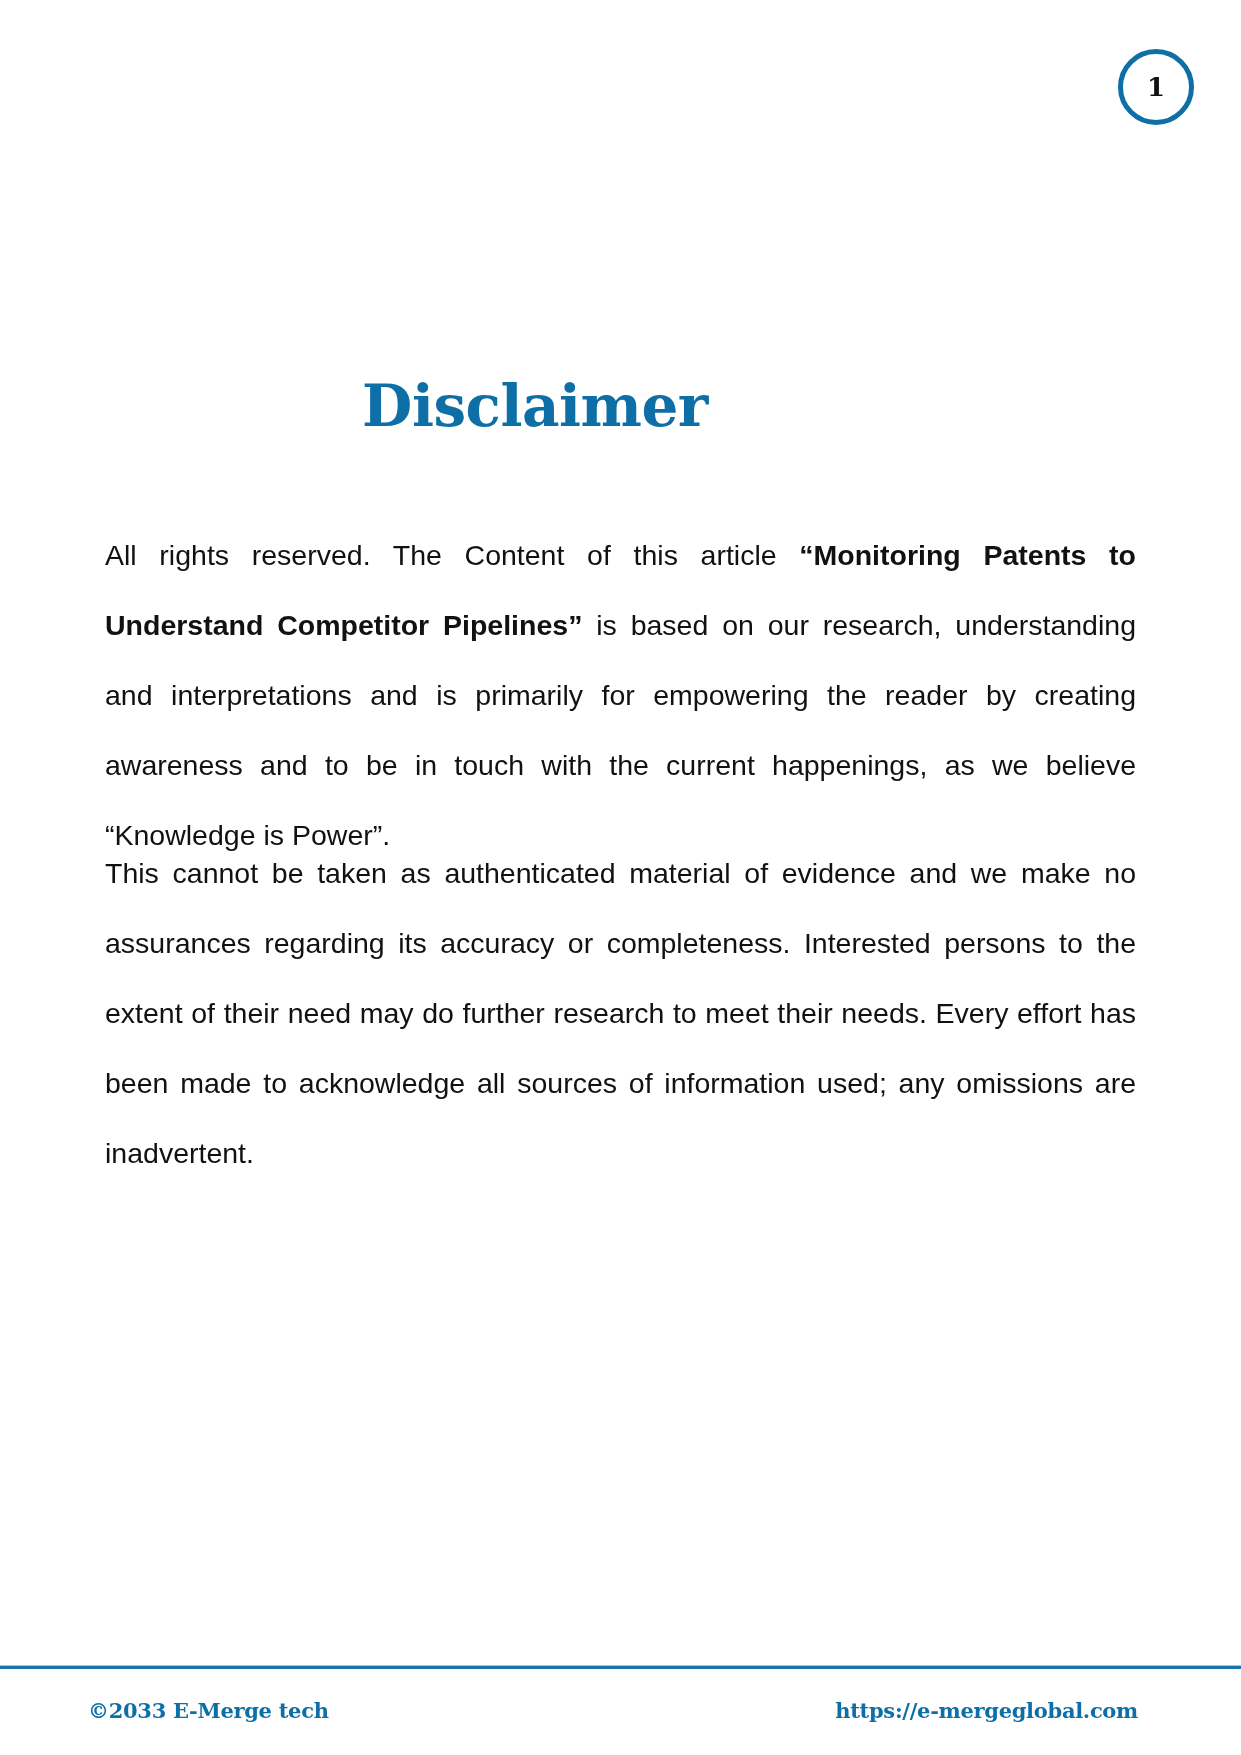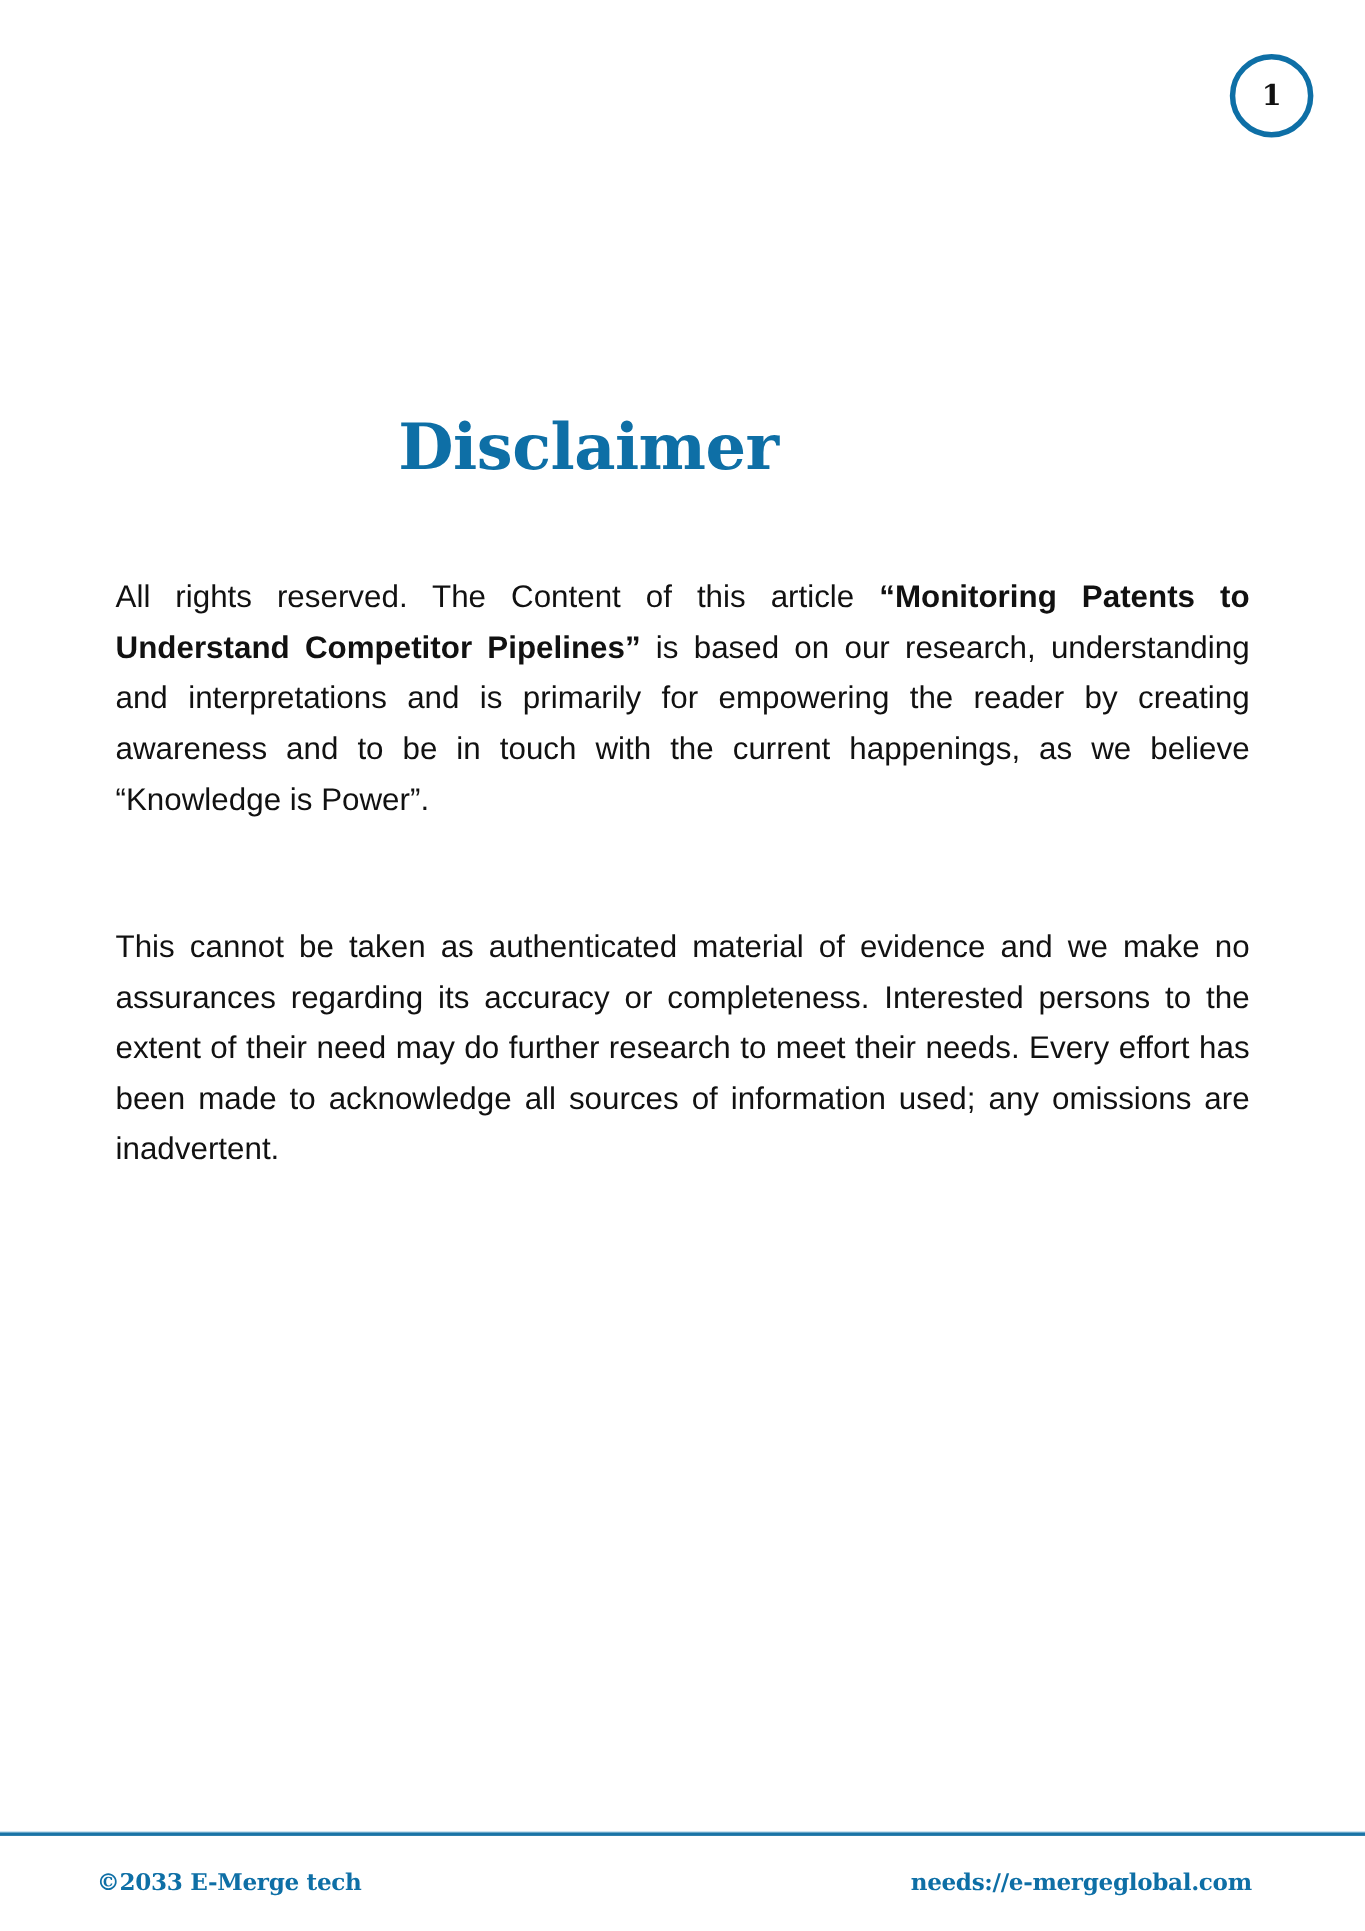--- a/index.html
+++ b/index.html
@@ -41,21 +41,21 @@
       color: #0e6fa6;
       margin: 0;
       letter-spacing: -0.5px;
     }
     .body-text {
       position: absolute;
       left: 105px;
       width: 1031px;
       font-family: "Liberation Sans", sans-serif;
       font-size: 28.5px;
-      line-height: 46px;
+      line-height: 70px;
       color: #111111;
       text-align: justify;
       margin: 0;
     }
     .para-1 { top: 520px; }
     .para-2 { top: 838px; }
     .body-text b { font-weight: bold; }
     .footer-rule {
       position: absolute;
       left: 0;
@@ -86,13 +86,13 @@
 
 <h1 class="title">Disclaimer</h1>
 
 <p class="body-text para-1"><span>All rights reserved. The Content of this article </span><b>“Monitoring Patents to Understand Competitor Pipelines”</b><span> is based on our research, understanding and interpretations and is primarily for empowering the reader by creating awareness and to be in touch with the current happenings, as we believe “Knowledge is Power”.</span></p>
 
 <p class="body-text para-2">This cannot be taken as authenticated material of evidence and we make no assurances regarding its accuracy or completeness. Interested persons to the extent of their need may do further research to meet their needs. Every effort has been made to acknowledge all sources of information used; any omissions are inadvertent.</p>
 
 <div class="footer-rule"></div>
 
 <div class="footer-left">©2033 E-Merge tech</div>
-<a class="footer-right">needs://e-mergeglobal.com</a>
+<a class="footer-right">https://e-mergeglobal.com</a>
 
 </body></html>

